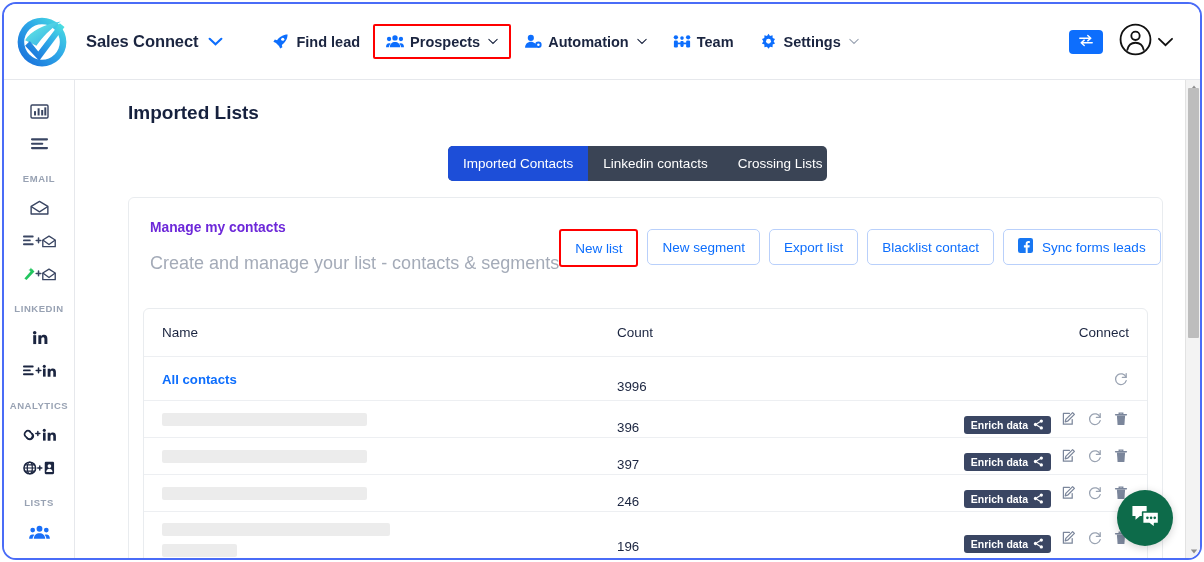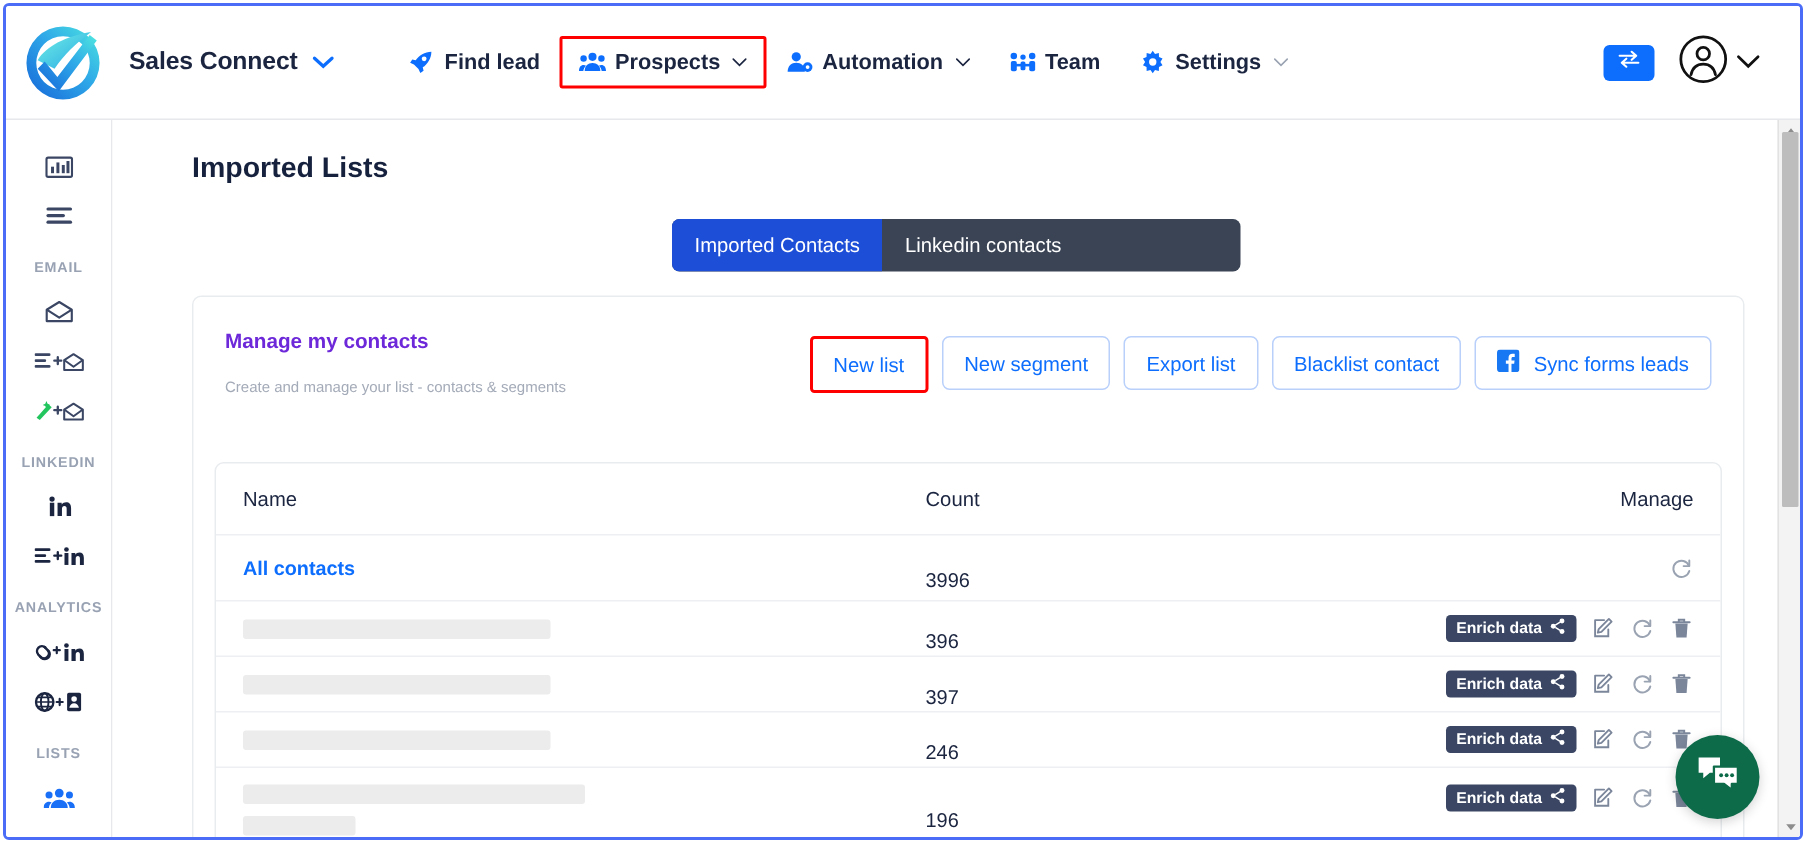--- a/index.html
+++ b/index.html
@@ -9,21 +9,21 @@
     font-family: "Liberation Sans", sans-serif;
     overflow: hidden;
   }
 
   
   #app-frame {
     position: absolute;
     left: 2px; top: 2px;
     width: 1200px; height: 558px;
     border: 2px solid #4a6cf7;
-    border-radius: 4px;
+    border-radius: 14px;
     background: #ffffff;
     overflow: hidden;
   }
 
   
   #topbar {
     position: absolute; left: 0; top: 0;
     width: 100%; height: 76px;
     background: #fff;
     border-bottom: 1px solid #e6e8ec;
@@ -141,21 +141,21 @@
   }
   #card-head {
     display: flex; align-items: center;
     padding: 22px 21px 0 21px;
   }
   #card-head-text { flex: none; }
   #card-title {
     font-size: 13.8px; font-weight: 700; color: #6d28d9;
   }
   #card-sub {
-    font-size: 10px; color: #a4abb8; margin-top: 18px;
+    font-size: 18px; color: #a4abb8; margin-top: 18px;
   }
   #btn-row {
     margin-left: auto; display: flex; align-items: flex-start; gap: 9px;
     padding-top: 2px;
   }
   .ebtn {
     height: 34px; padding: 17px 14px;
     border: 1px solid #b9d0fb; border-radius: 5px;
     background: #ffffff; color: #0d6efd;
     font-size: 13.5px; font-family: "Liberation Sans", sans-serif;
@@ -195,21 +195,21 @@
     height: 13px; background: #ececec; border-radius: 2px;
   }
   .redact + .redact { margin-top: 8px; }
 
   .enrich {
     background: #3a4663; color: #ffffff;
     font-size: 10.5px; font-weight: 700;
     border-radius: 3px; height: 18px;
     padding: 0 7px;
     display: flex; align-items: center; gap: 5px;
-    cursor: pointer; white-space: nowrap;
+    cursor: pointer; white-space: nowrap; margin-top: 12px;
   }
   .act-ico { width: 16px; height: 16px; cursor: pointer; display: block; }
   .act-ico svg { display: block; }
 
   
   #vscroll {
     position: absolute; right: 0; top: 76px; bottom: 0;
     width: 15px; background: #f3f3f3; border-left: 1px solid #e2e2e2;
   }
   #vthumb {
@@ -503,20 +503,21 @@
     </div>
   </div>
 
   <div id="main">
 
     <div id="page-title">Imported Lists</div>
 
     <div id="tabs">
       <div class="tab active">Imported Contacts</div>
       <div class="tab">Linkedin contacts</div>
+      <div class="tab">Crossing Lists</div>
     </div>
 
     <div id="card">
 
       <div id="card-head">
         <div id="card-head-text">
           <div id="card-title">Manage my contacts</div>
           <div id="card-sub">Create and manage your list - contacts &amp; segments</div>
         </div>
 
@@ -535,21 +536,21 @@
             <span>Sync forms leads</span>
           </div>
         </div>
       </div>
 
       <div id="table">
 
         <div class="trow head">
           <div class="c-name th">Name</div>
           <div class="c-count th">Count</div>
-          <div class="c-act th">Manage</div>
+          <div class="c-act th">Connect</div>
         </div>
 
         <div class="trow" style="min-height:44px;">
           <div class="c-name">
             <span class="link-name">All contacts</span>
           </div>
           <div class="c-count td-count">3996</div>
           <div class="c-act">
             <span class="act-ico">
               <svg viewBox="0 0 16 16" width="16" height="16">

